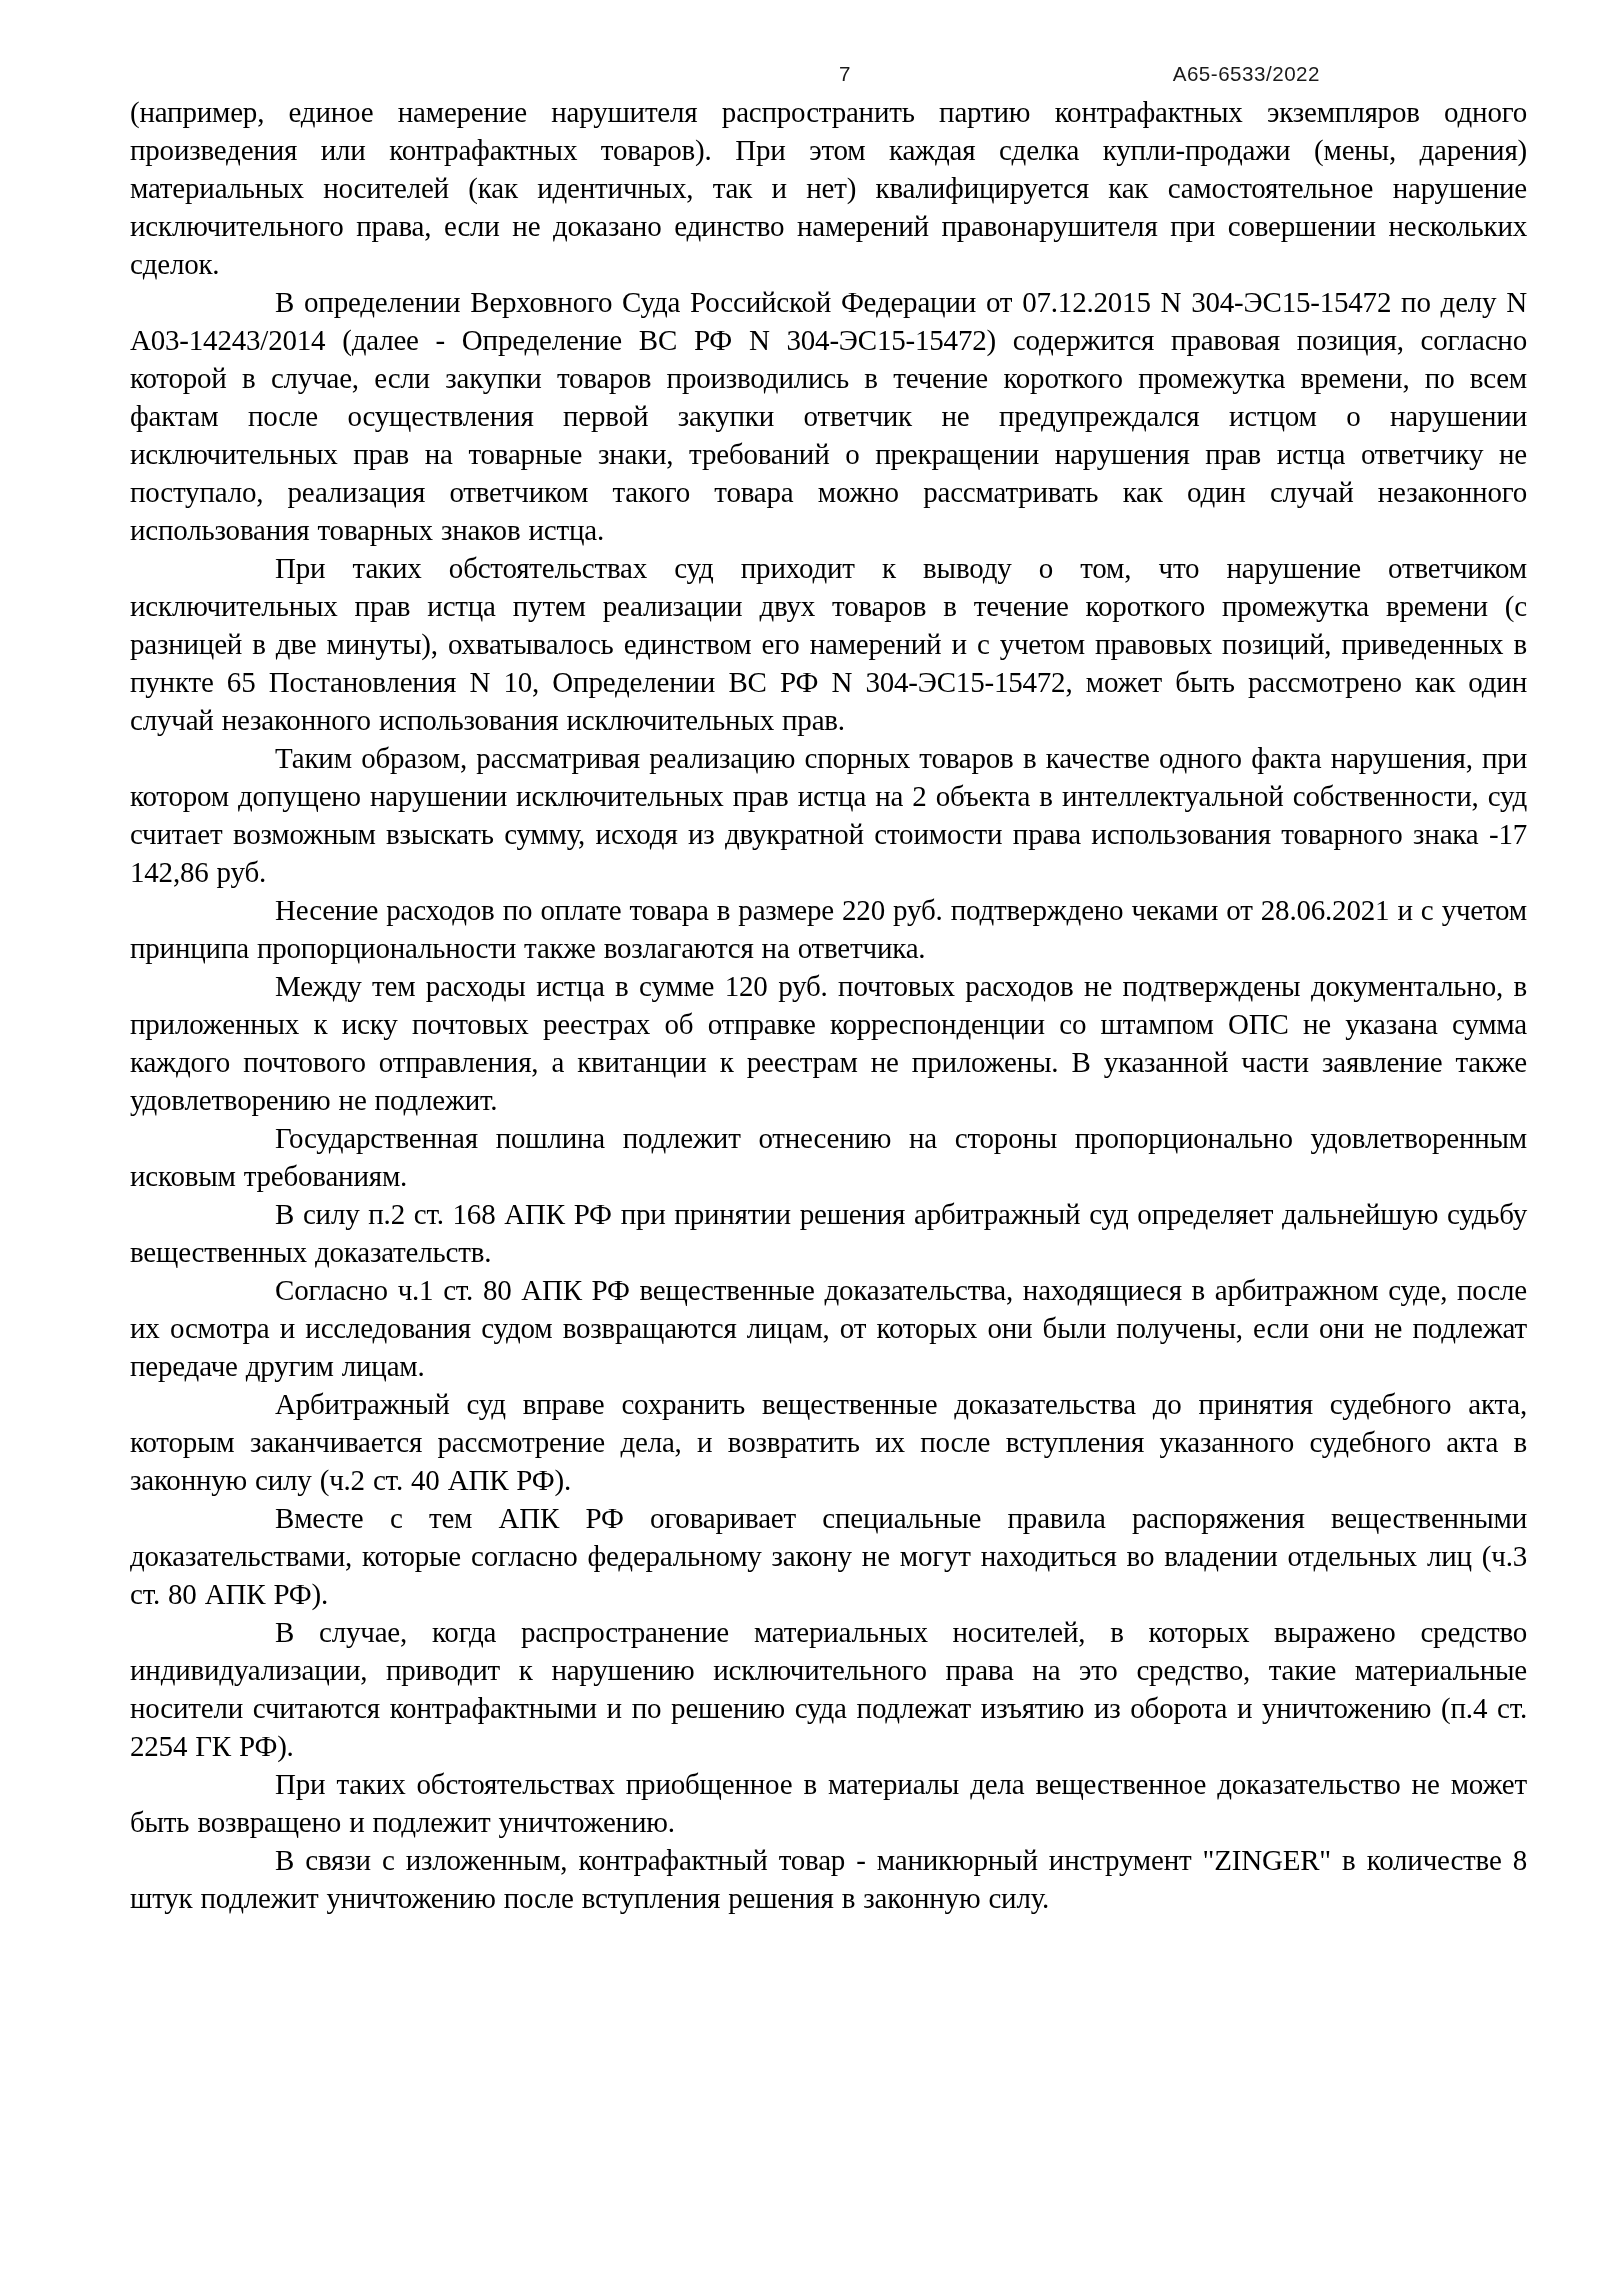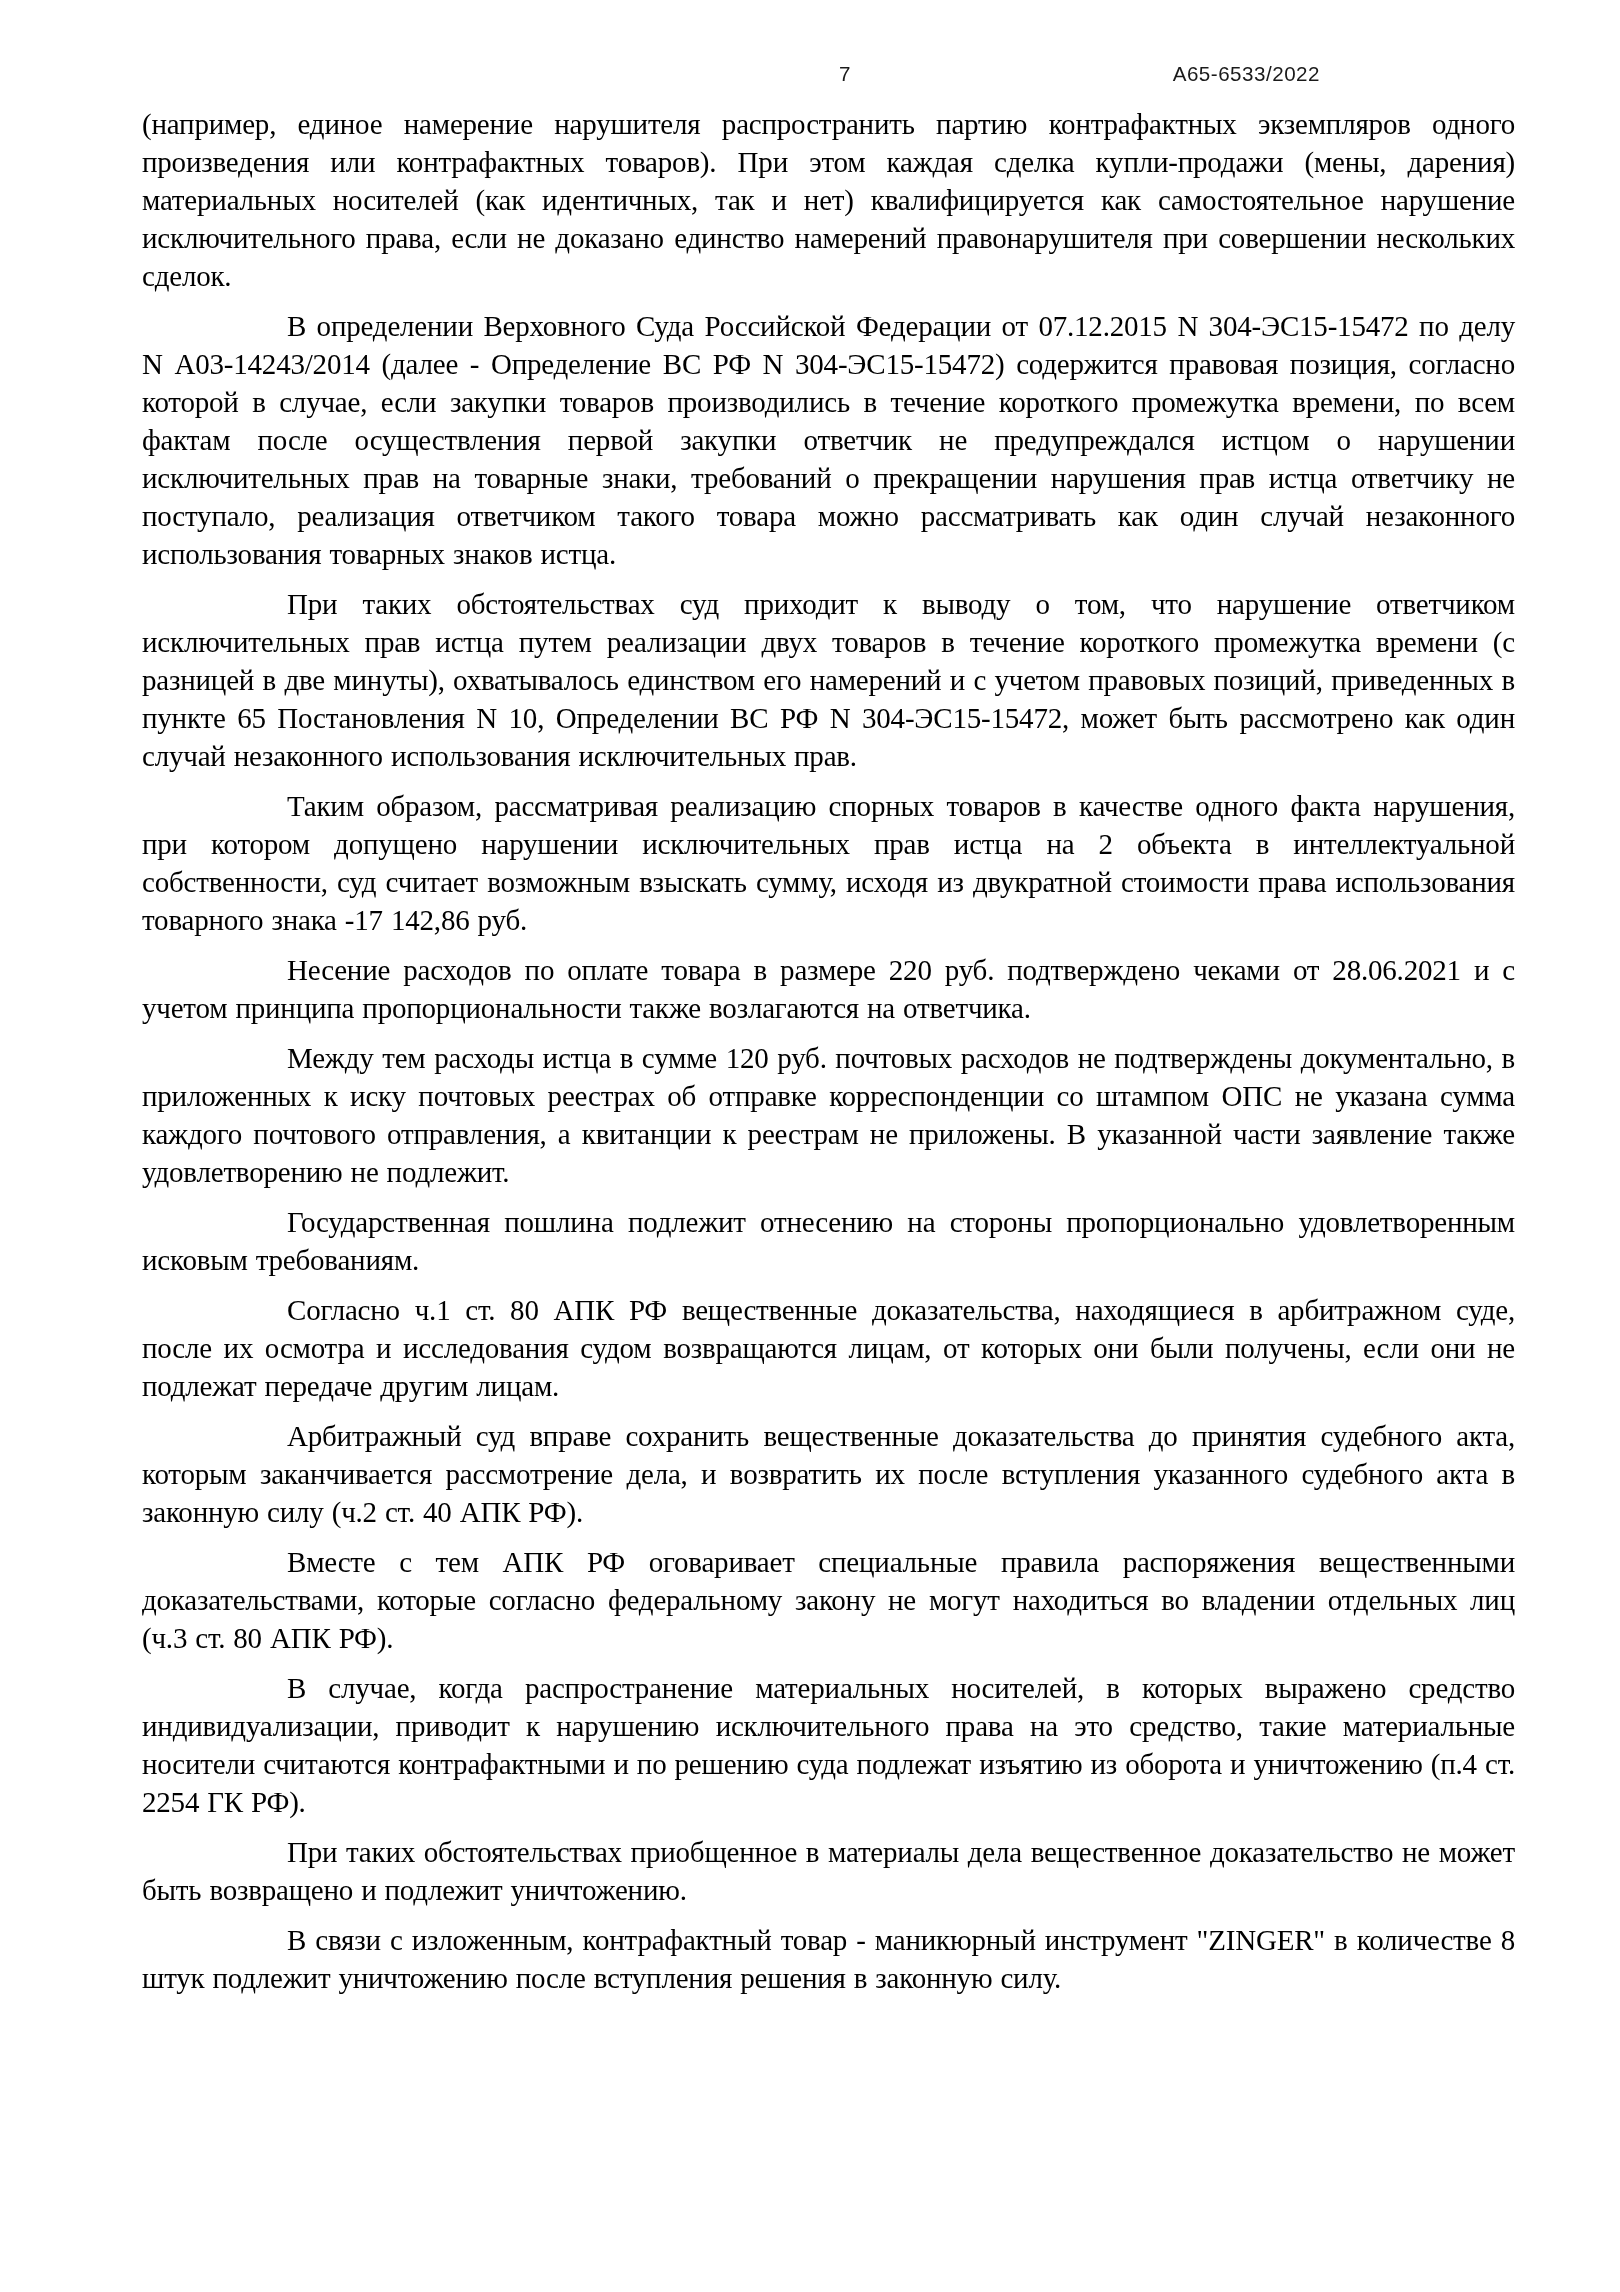--- a/index.html
+++ b/index.html
@@ -40,21 +40,21 @@
     letter-spacing: 0.5px;
   }
   .document-body {
     font-size: 29px;
     line-height: 38px;
     text-align: justify;
     letter-spacing: -0.2px;
     word-spacing: 1px;
   }
   .document-body p {
-    margin: 12px;
+    margin: 0;
     padding: 0;
     text-indent: 145px;
   }
   .document-body p.no-indent {
     text-indent: 0;
   }
 </style>
 </head>
 <body>
 
@@ -65,20 +65,21 @@
   </div>
   <div class="document-body">
 
   <p class="no-indent">(например, единое намерение нарушителя распространить партию контрафактных экземпляров одного произведения или контрафактных товаров). При этом каждая сделка купли-продажи (мены, дарения) материальных носителей (как идентичных, так и нет) квалифицируется как самостоятельное нарушение исключительного права, если не доказано единство намерений правонарушителя при совершении нескольких сделок.</p>
       <p>В определении Верховного Суда Российской Федерации от 07.12.2015 N 304-ЭС15-15472 по делу N А03-14243/2014 (далее - Определение ВС РФ N 304-ЭС15-15472) содержится правовая позиция, согласно которой в случае, если закупки товаров производились в течение короткого промежутка времени, по всем фактам после осуществления первой закупки ответчик не предупреждался истцом о нарушении исключительных прав на товарные знаки, требований о прекращении нарушения прав истца ответчику не поступало, реализация ответчиком такого товара можно рассматривать как один случай незаконного использования товарных знаков истца.</p>
       <p>При таких обстоятельствах суд приходит к выводу о том, что нарушение ответчиком исключительных прав истца путем реализации двух товаров в течение короткого промежутка времени (с разницей в две минуты), охватывалось единством его намерений и с учетом правовых позиций, приведенных в пункте 65 Постановления N 10, Определении ВС РФ N 304-ЭС15-15472, может быть рассмотрено как один случай незаконного использования исключительных прав.</p>
       <p>Таким образом, рассматривая реализацию спорных товаров в качестве одного факта нарушения, при котором допущено нарушении исключительных прав истца на 2 объекта в интеллектуальной собственности, суд считает возможным взыскать сумму, исходя из двукратной стоимости права использования товарного знака -17 142,86 руб.</p>
       <p>Несение расходов по оплате товара в размере 220 руб. подтверждено чеками от 28.06.2021 и с учетом принципа пропорциональности также возлагаются на ответчика.</p>
       <p>Между тем расходы истца в сумме 120 руб. почтовых расходов не подтверждены документально, в приложенных к иску почтовых реестрах об отправке корреспонденции со штампом ОПС не указана сумма каждого почтового отправления, а квитанции к реестрам не приложены. В указанной части заявление также удовлетворению не подлежит.</p>
       <p>Государственная пошлина подлежит отнесению на стороны пропорционально удовлетворенным исковым требованиям.</p>
+      <p>В силу п.2 ст. 168 АПК РФ при принятии решения арбитражный суд определяет дальнейшую судьбу вещественных доказательств.</p>
       <p>Согласно ч.1 ст. 80 АПК РФ вещественные доказательства, находящиеся в арбитражном суде, после их осмотра и исследования судом возвращаются лицам, от которых они были получены, если они не подлежат передаче другим лицам.</p>
       <p>Арбитражный суд вправе сохранить вещественные доказательства до принятия судебного акта, которым заканчивается рассмотрение дела, и возвратить их после вступления указанного судебного акта в законную силу (ч.2 ст. 40 АПК РФ).</p>
       <p>Вместе с тем АПК РФ оговаривает специальные правила распоряжения вещественными доказательствами, которые согласно федеральному закону не могут находиться во владении отдельных лиц (ч.3 ст. 80 АПК РФ).</p>
       <p>В случае, когда распространение материальных носителей, в которых выражено средство индивидуализации, приводит к нарушению исключительного права на это средство, такие материальные носители считаются контрафактными и по решению суда подлежат изъятию из оборота и уничтожению (п.4 ст. 2254 ГК РФ).</p>
       <p>При таких обстоятельствах приобщенное в материалы дела вещественное доказательство не может быть возвращено и подлежит уничтожению.</p>
       <p>В связи с изложенным, контрафактный товар - маникюрный инструмент "ZINGER" в количестве 8 штук подлежит уничтожению после вступления решения в законную силу.</p>
     </div>
 </div>
 
 

